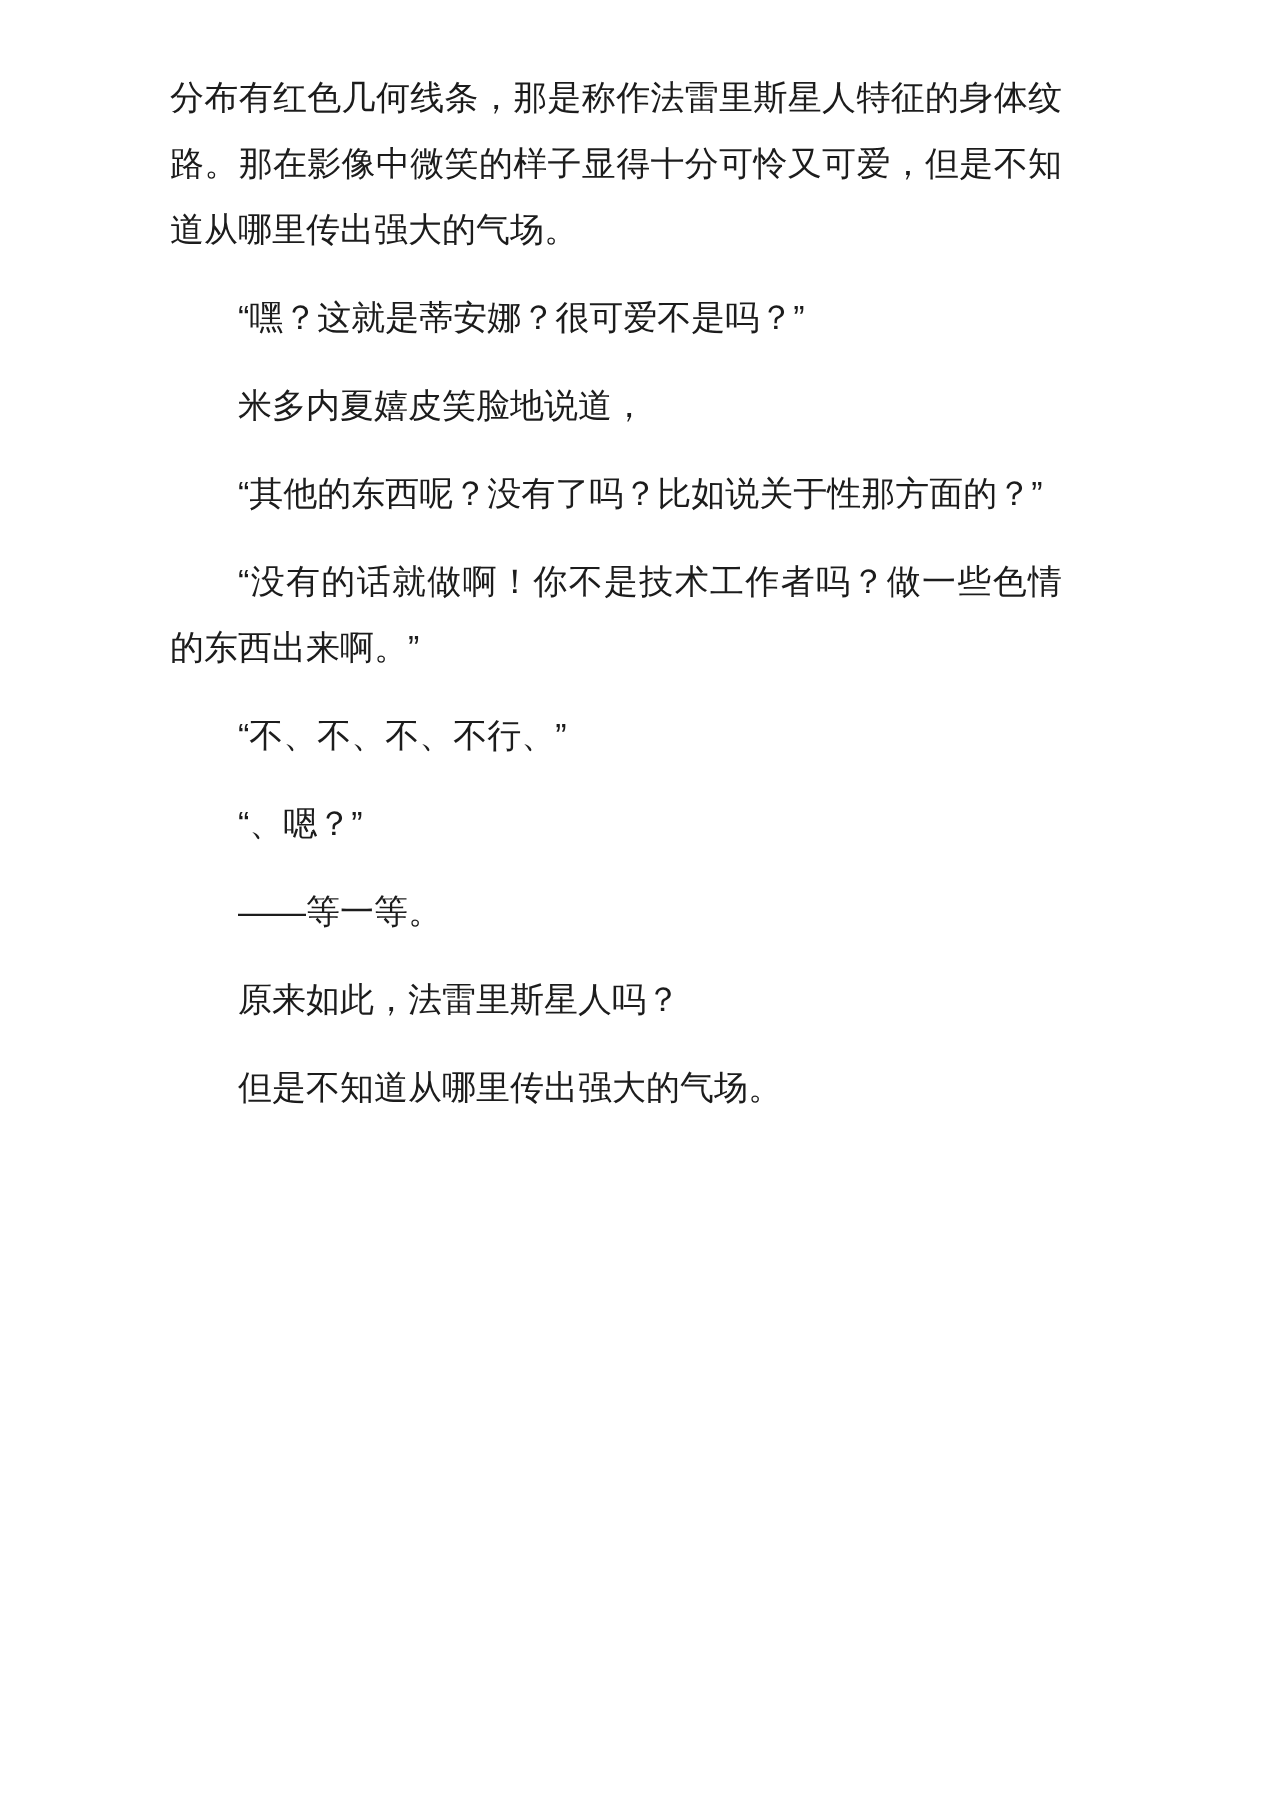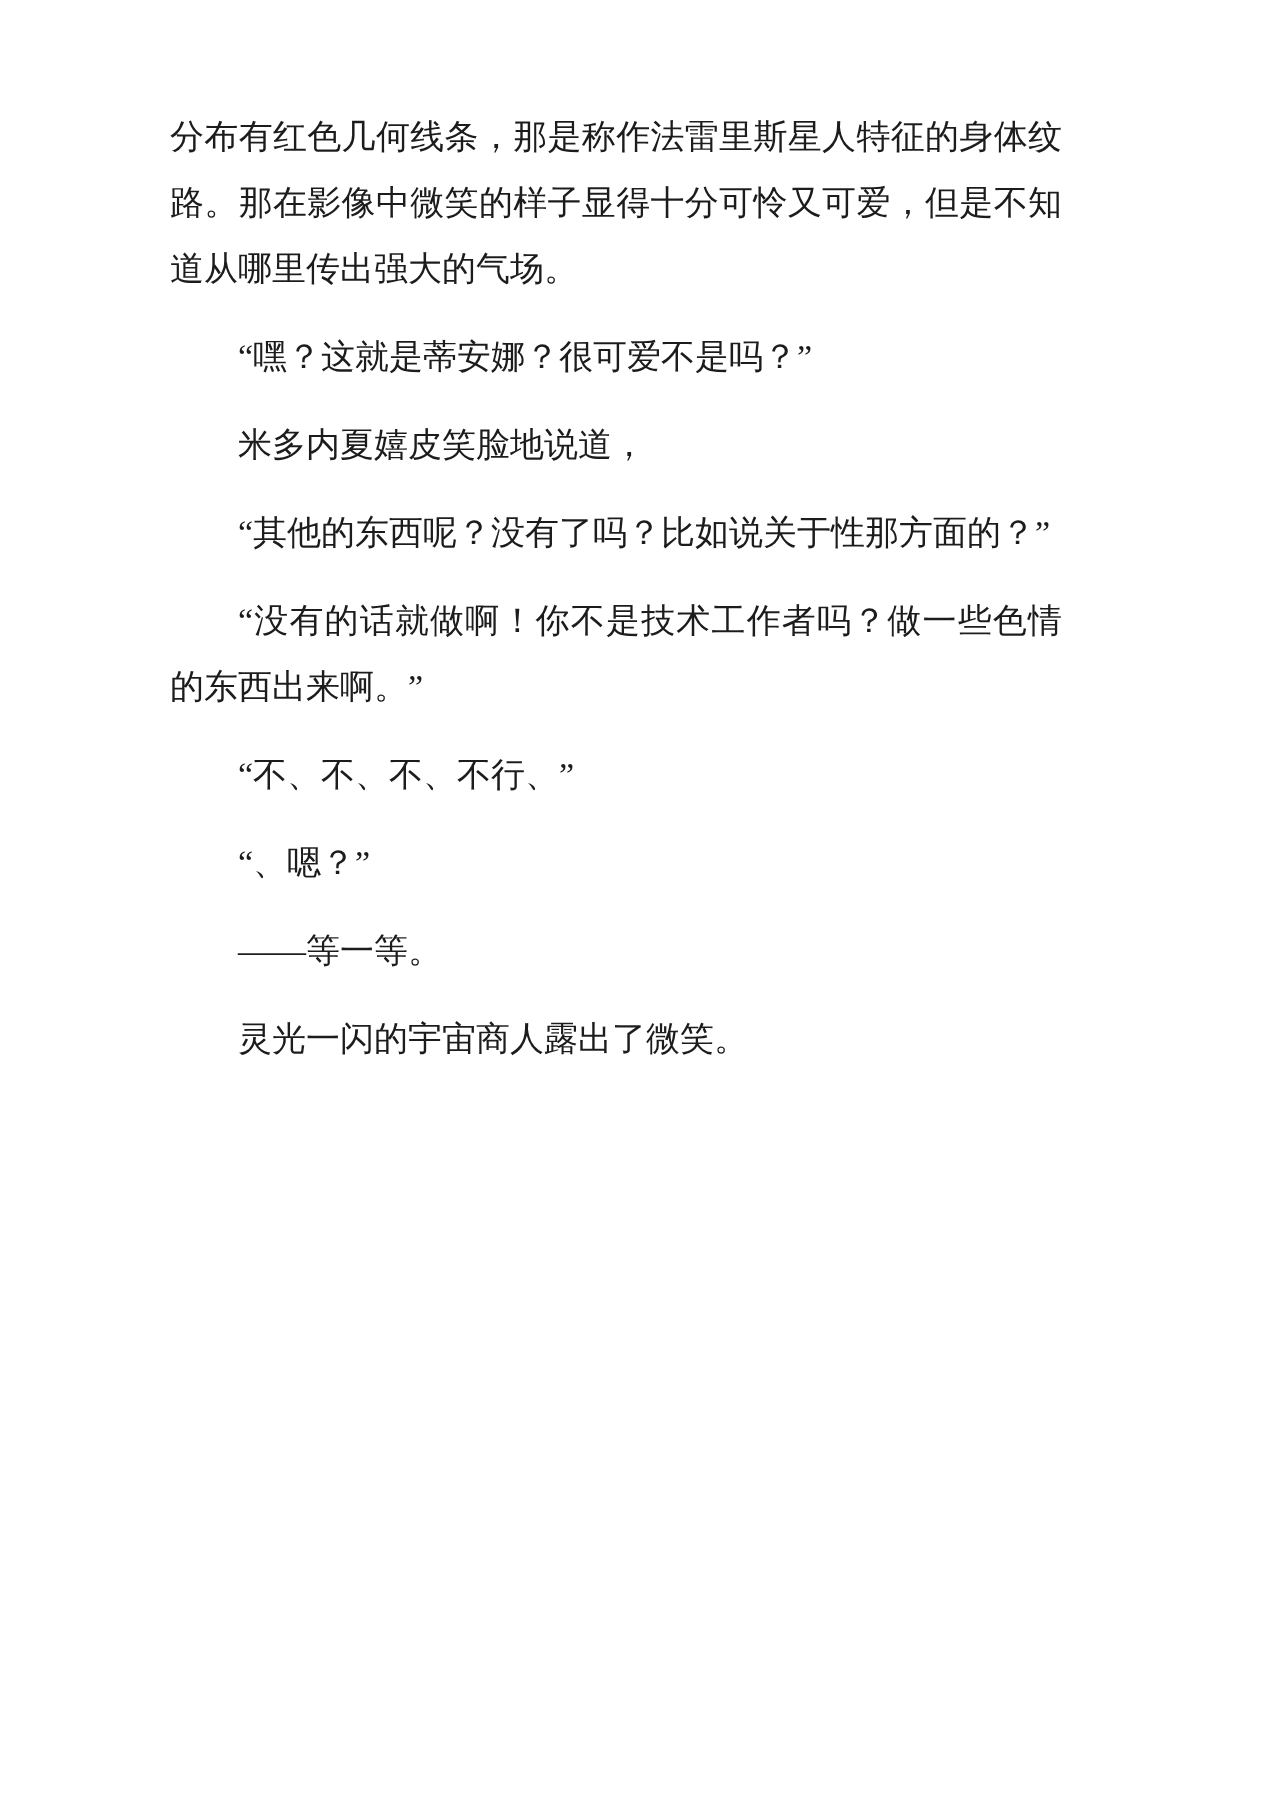--- a/index.html
+++ b/index.html
@@ -10,23 +10,22 @@
   body {
     width: 1280px;
     height: 1810px;
     overflow: hidden;
     font-family: "Liberation Sans", "DejaVu Sans", sans-serif;
   }
   .page {
     box-sizing: border-box;
     width: 1280px;
     height: 1810px;
-    padding: 104px 218px 0 170px;
+    padding: 64px 218px 0 170px;
     background: #ffffff;
-    font-family: Liberation Serif, serif;
   }
   .content p {
     margin: 0 0 22px 0;
     font-size: 34px;
     line-height: 66px;
     letter-spacing: 0;
     color: #1c1c1c;
     text-align: justify;
     text-indent: 2em;
     word-break: break-all;
@@ -42,15 +41,16 @@
   <div class="content">
 
   <p class="flush">分布有红色几何线条，那是称作法雷里斯星人特征的身体纹路。那在影像中微笑的样子显得十分可怜又可爱，但是不知道从哪里传出强大的气场。</p>
       <p>“嘿？这就是蒂安娜？很可爱不是吗？”</p>
       <p>米多内夏嬉皮笑脸地说道，</p>
       <p>“其他的东西呢？没有了吗？比如说关于性那方面的？”</p>
       <p>“没有的话就做啊！你不是技术工作者吗？做一些色情的东西出来啊。”</p>
       <p>“不、不、不、不行、”</p>
       <p>“、嗯？”</p>
       <p>——等一等。</p>
-      <p>灵光一闪的宇宙商人露出了微笑。</p>
+      <p>原来如此，法雷里斯星人吗？</p>
+      <p>但是不知道从哪里传出强大的气场。</p>
     </div>
 </div>
 
 </body></html>

